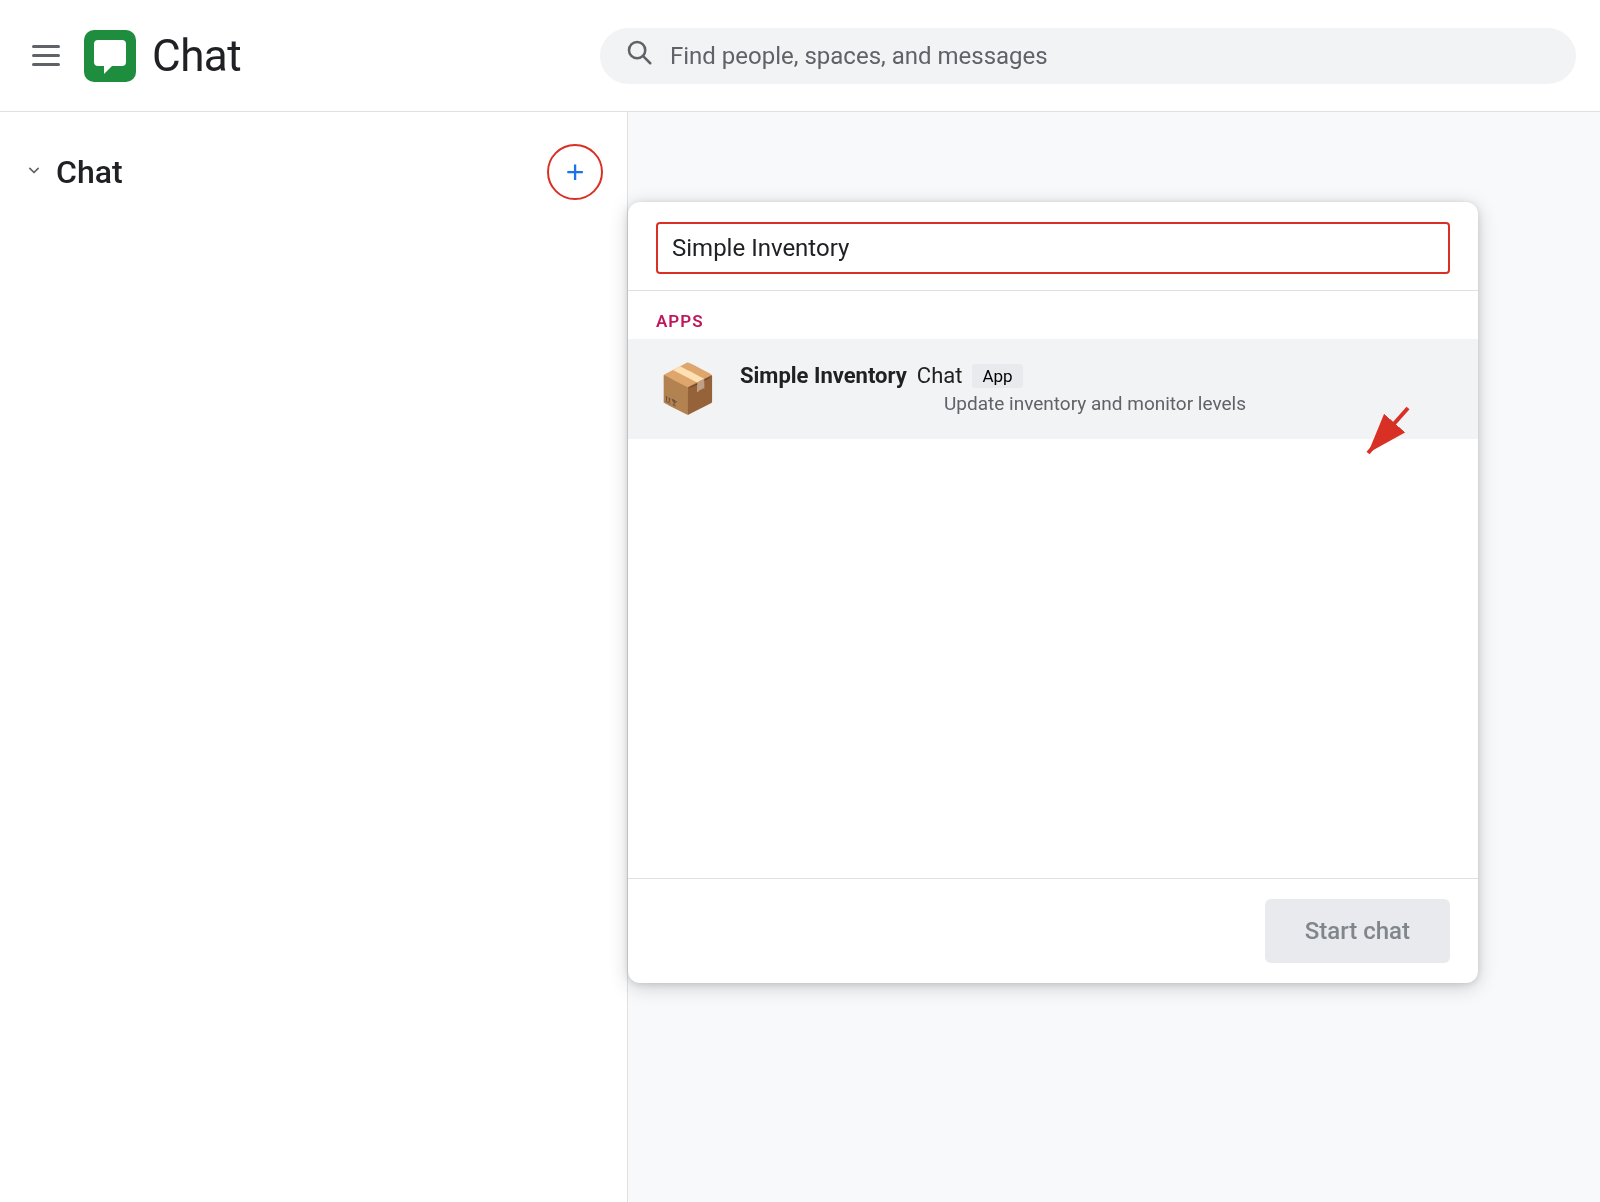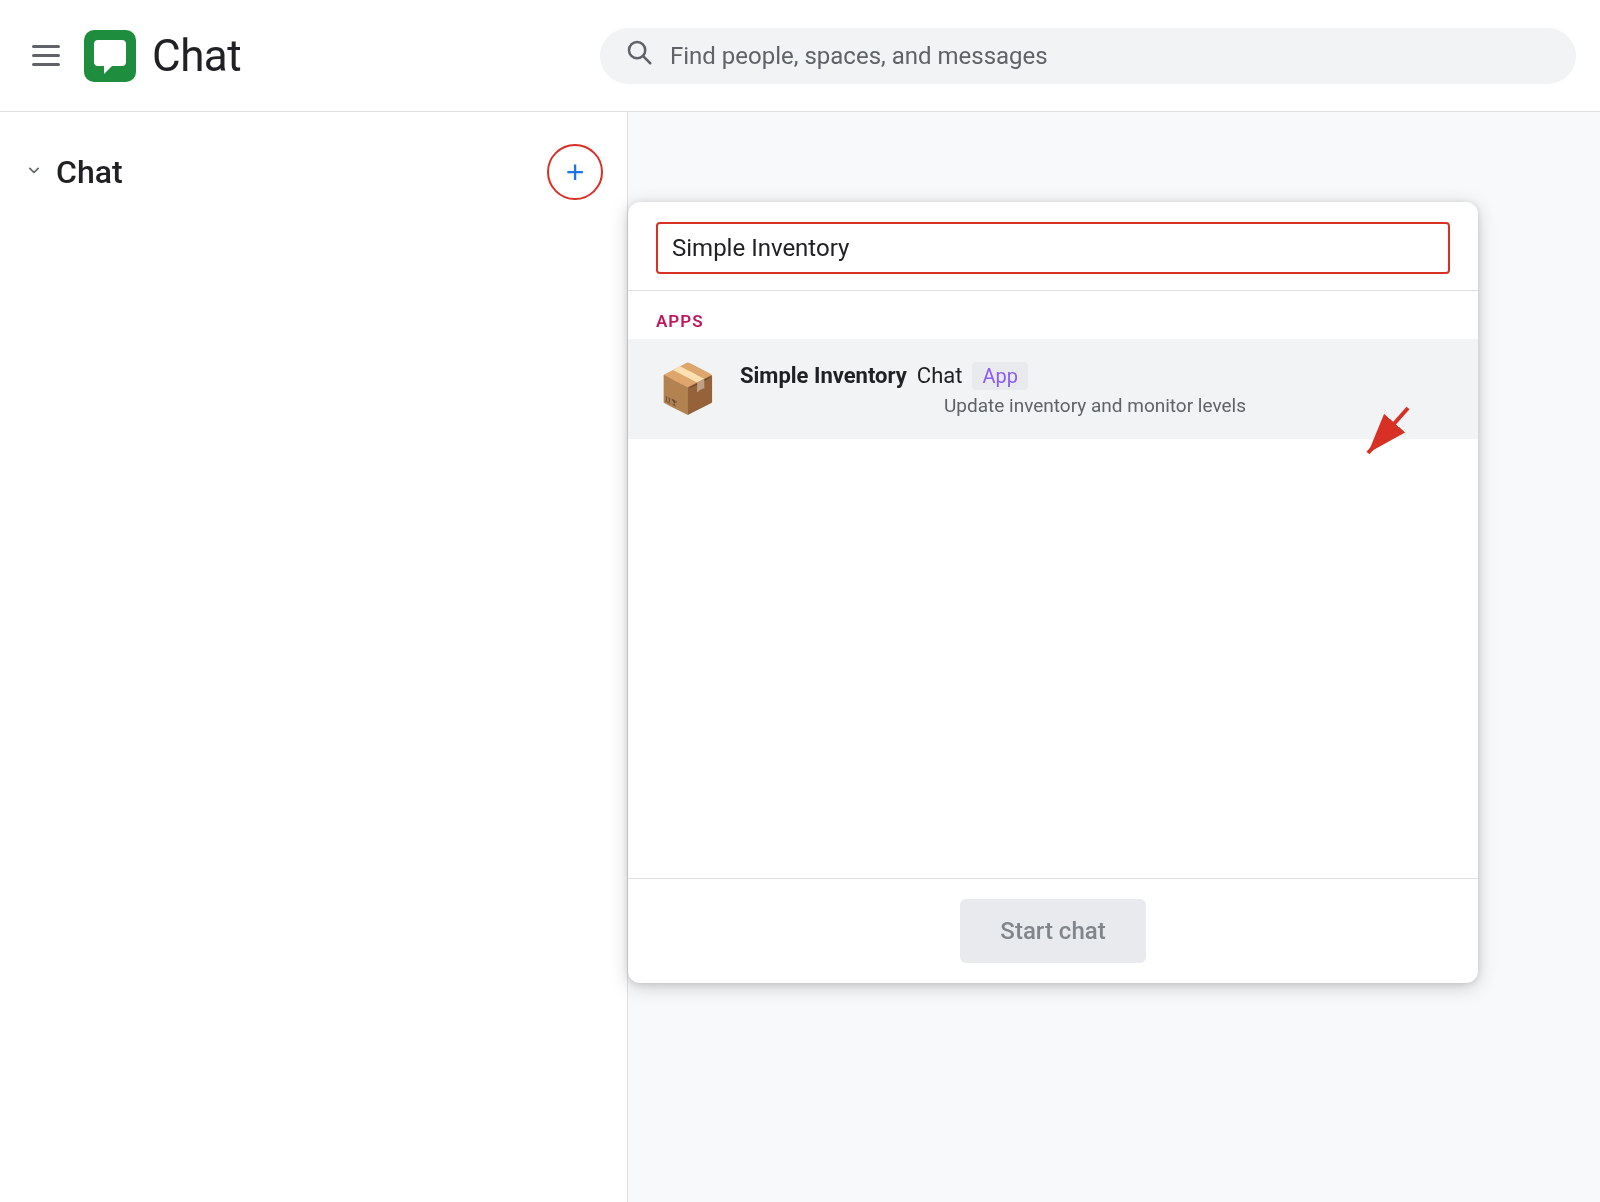--- a/index.html
+++ b/index.html
@@ -184,23 +184,23 @@
       font-size: 22px;
       font-weight: 700;
       color: #202124;
     }
     .app-type-chat {
       font-size: 22px;
       font-weight: 400;
       color: #202124;
     }
     .app-badge {
-      font-size: 20px;
-      font-weight: 400;
-      color: #8b5cf6;
+      font-size: 17px;
+      font-weight: 400;
+      color: #000000;
       background: #e8eaed;
       padding: 2px 10px;
       border-radius: 4px;
     }
     .app-description {
       font-size: 19px;
       color: #5f6368;
       font-weight: 400;
       text-align: center;
     }
@@ -211,21 +211,21 @@
       width: 80px;
       height: 80px;
     }
     .dropdown-spacer {
       height: 440px;
       border-bottom: 1px solid #e0e0e0;
     }
     .dropdown-footer {
       padding: 20px 28px;
       display: flex;
-      justify-content: center;
+      justify-content: flex-end;
     }
     .start-chat-btn {
       background: #e8eaed;
       color: #80868b;
       border: none;
       border-radius: 6px;
       padding: 18px 40px;
       font-size: 24px;
       font-weight: 500;
       cursor: pointer;

